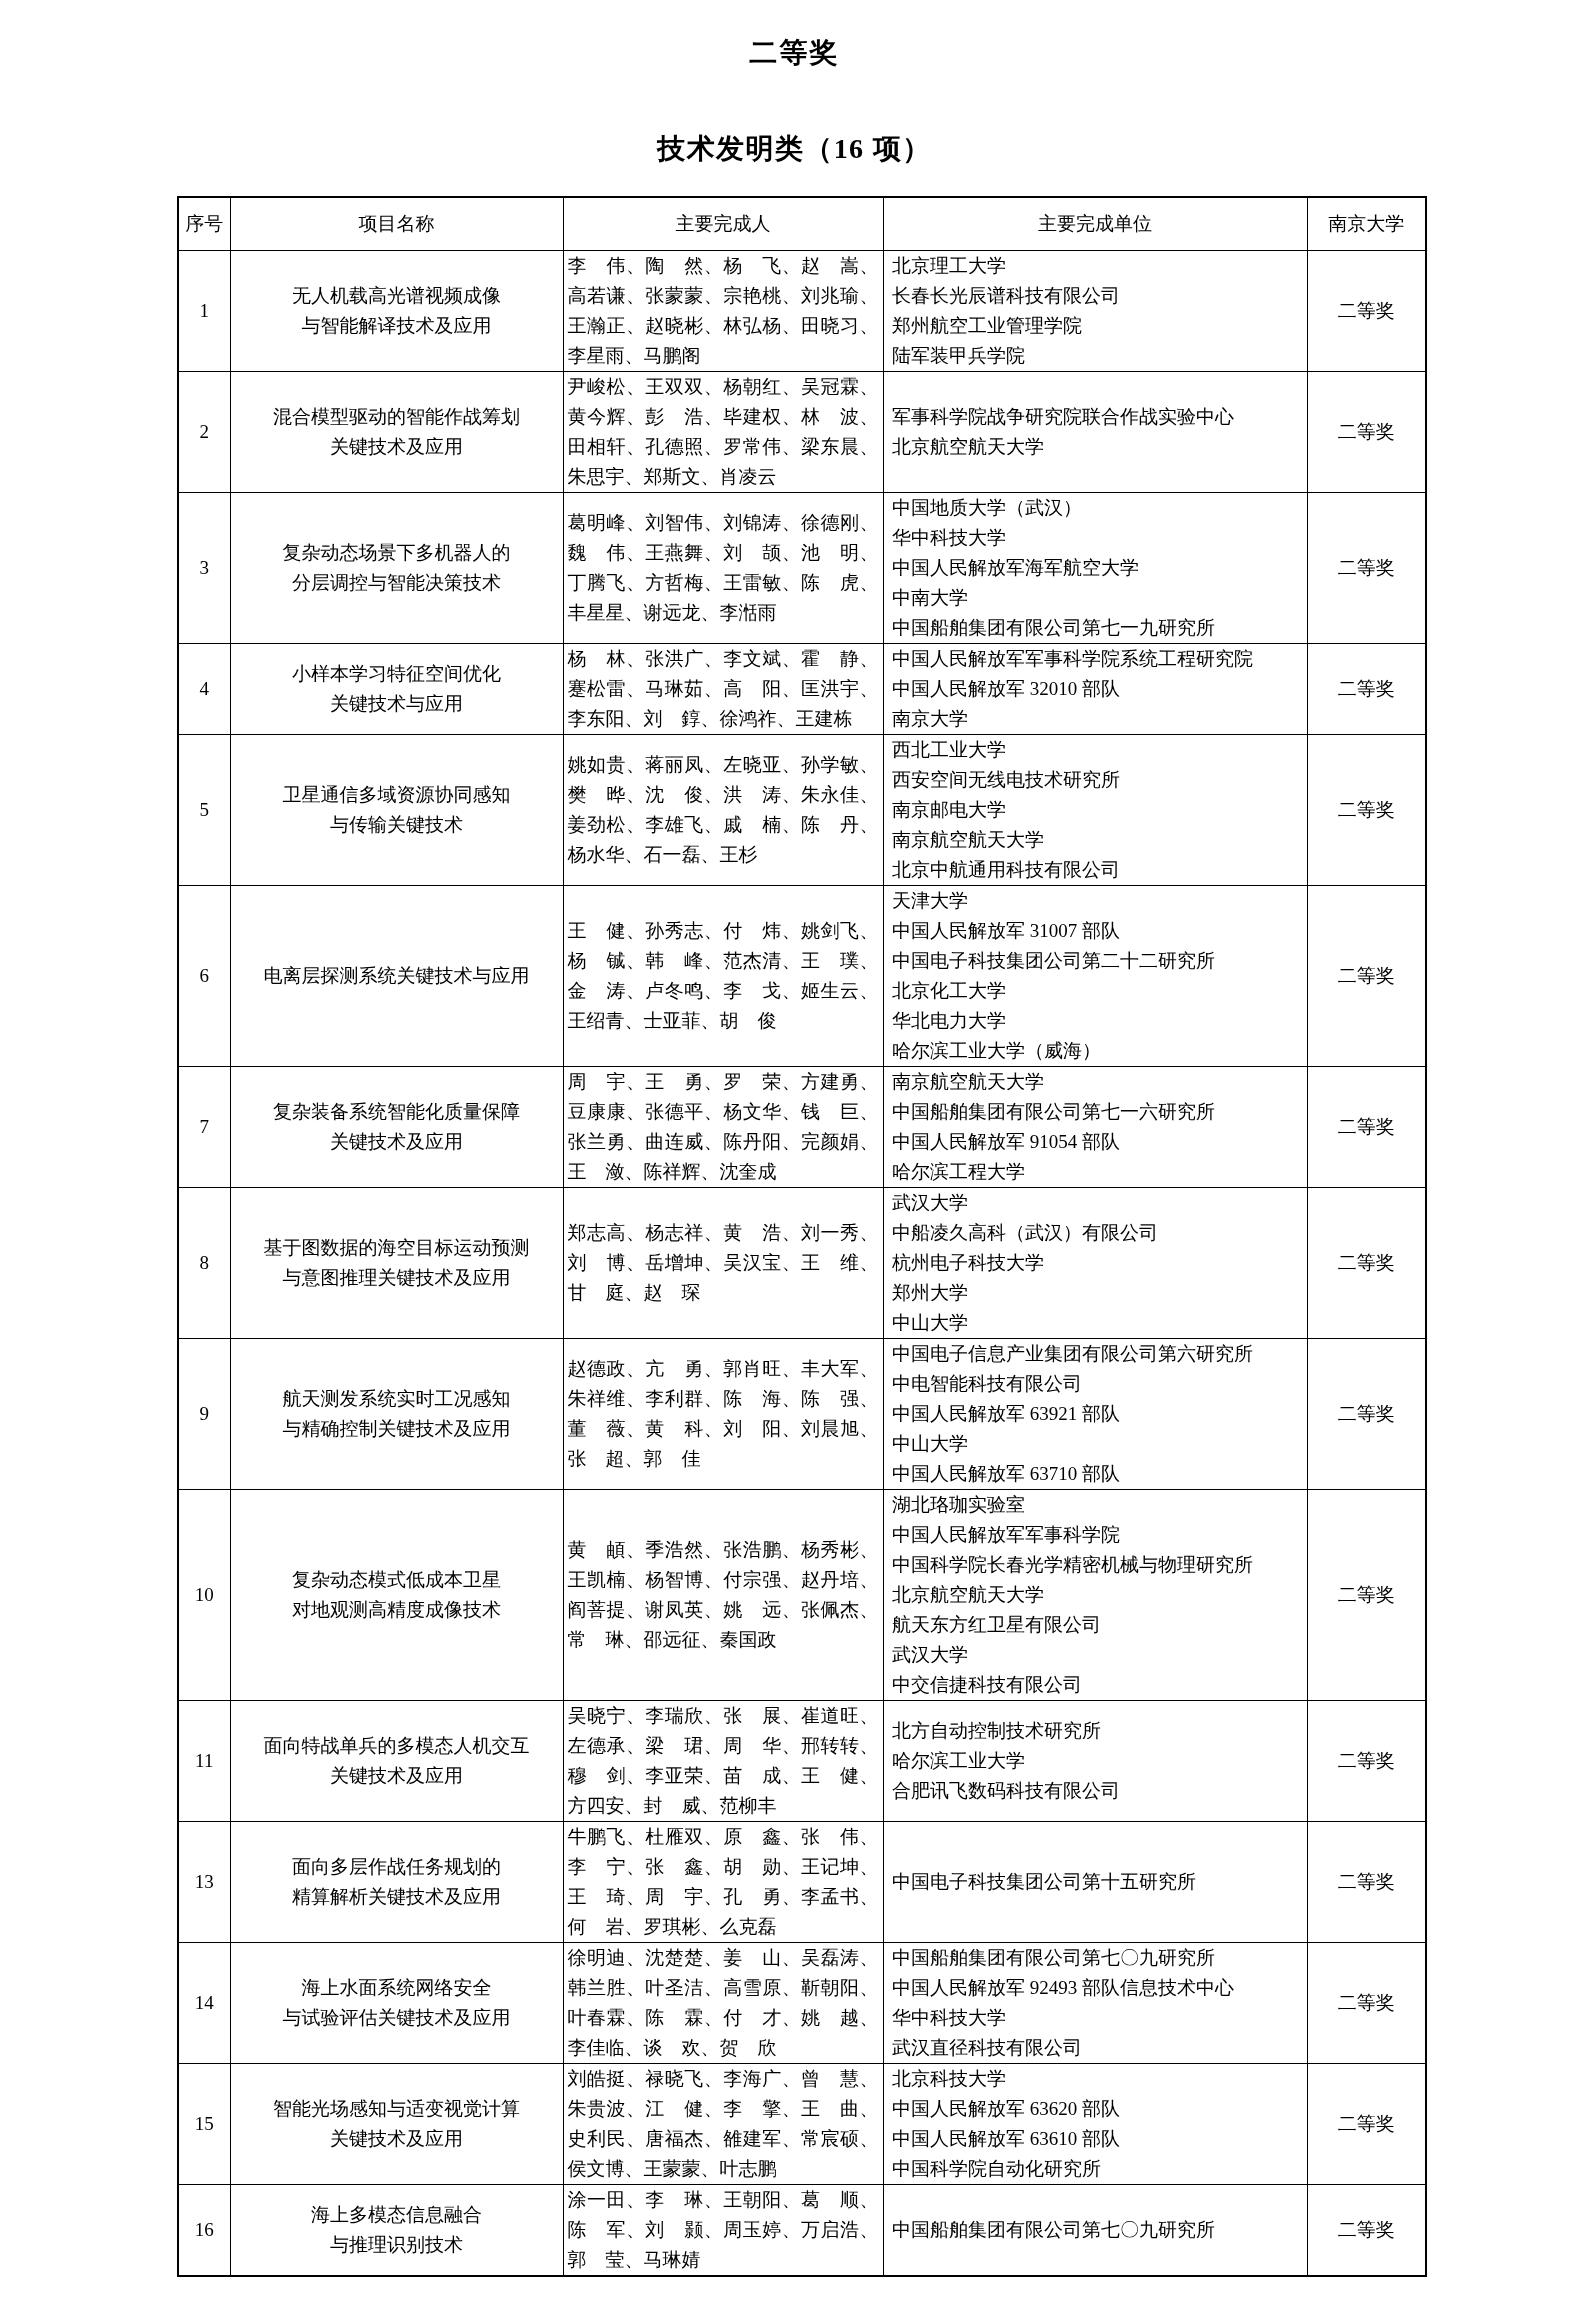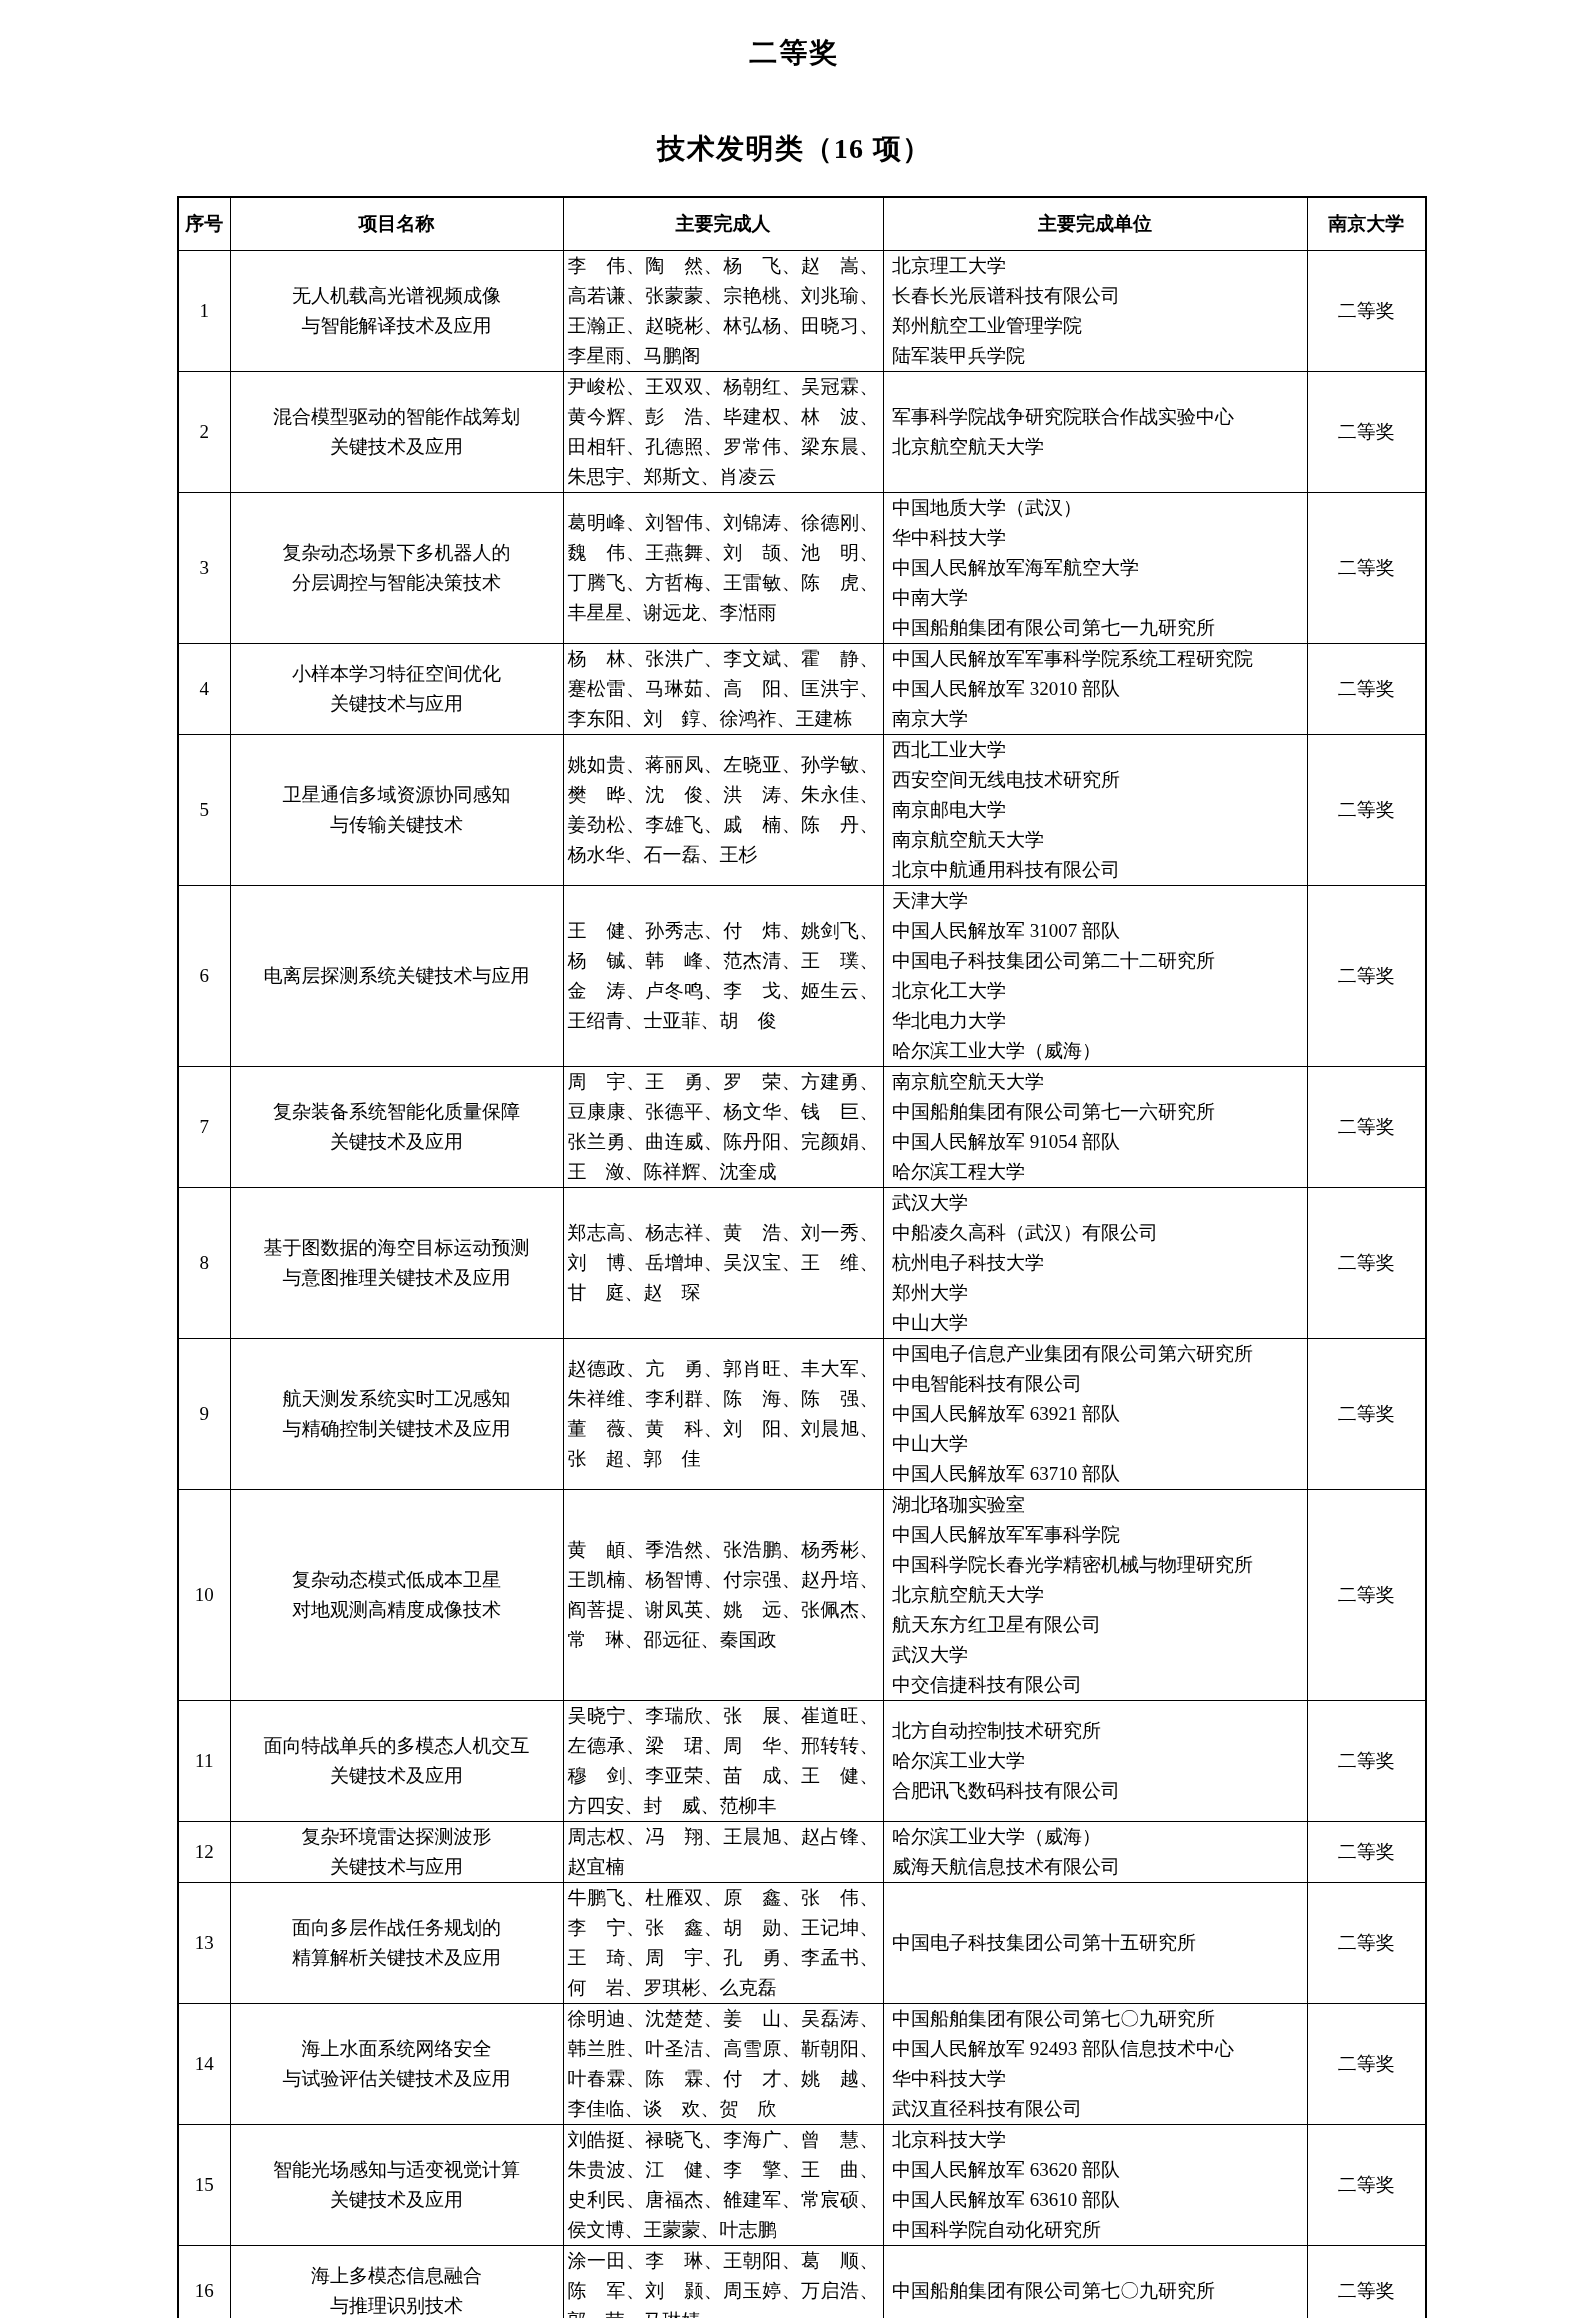--- a/index.html
+++ b/index.html
@@ -37,21 +37,21 @@
     border: 2.8px solid #000;
     font-size: 19px;
   }
   table.awards th, table.awards td {
     border: 1.4px solid #000;
     vertical-align: middle;
     line-height: 30px;
   }
   table.awards thead th {
     height: 52px;
-    font-weight: bold;
+    font-weight: normal;
     text-align: center;
     padding: 0;
   }
   td.c-no     { text-align: center; padding: 0; }
   td.c-project{ text-align: center; white-space: pre-line; padding: 0 12px; }
   td.c-people { text-align: justify; padding: 0 4px; }
   td.c-units  { text-align: left; white-space: pre-line; padding: 0 2.8px 0 8.5px; margin-left: 12px; }
   td.c-award  { text-align: center; padding: 0; }
 </style>
 </head>
@@ -210,29 +210,20 @@
     <td class="c-no">11</td>
     <td class="c-project">面向特战单兵的多模态人机交互
 关键技术及应用</td>
     <td class="c-people">吴晓宁、李瑞欣、张　展、崔道旺、左德承、梁　珺、周　华、邢转转、穆　剑、李亚荣、苗　成、王　健、方四安、封　威、范柳丰</td>
     <td class="c-units">北方自动控制技术研究所
 哈尔滨工业大学
 合肥讯飞数码科技有限公司</td>
     <td class="c-award">二等奖</td>
   </tr>
 
-  <tr>
-    <td class="c-no">12</td>
-    <td class="c-project">复杂环境雷达探测波形
-关键技术与应用</td>
-    <td class="c-people">周志权、冯　翔、王晨旭、赵占锋、赵宜楠</td>
-    <td class="c-units">哈尔滨工业大学（威海）
-威海天航信息技术有限公司</td>
-    <td class="c-award">二等奖</td>
-  </tr>
 
   <tr>
     <td class="c-no">13</td>
     <td class="c-project">面向多层作战任务规划的
 精算解析关键技术及应用</td>
     <td class="c-people">牛鹏飞、杜雁双、原　鑫、张　伟、李　宁、张　鑫、胡　勋、王记坤、王　琦、周　宇、孔　勇、李孟书、何　岩、罗琪彬、么克磊</td>
     <td class="c-units">中国电子科技集团公司第十五研究所</td>
     <td class="c-award">二等奖</td>
   </tr>
 

